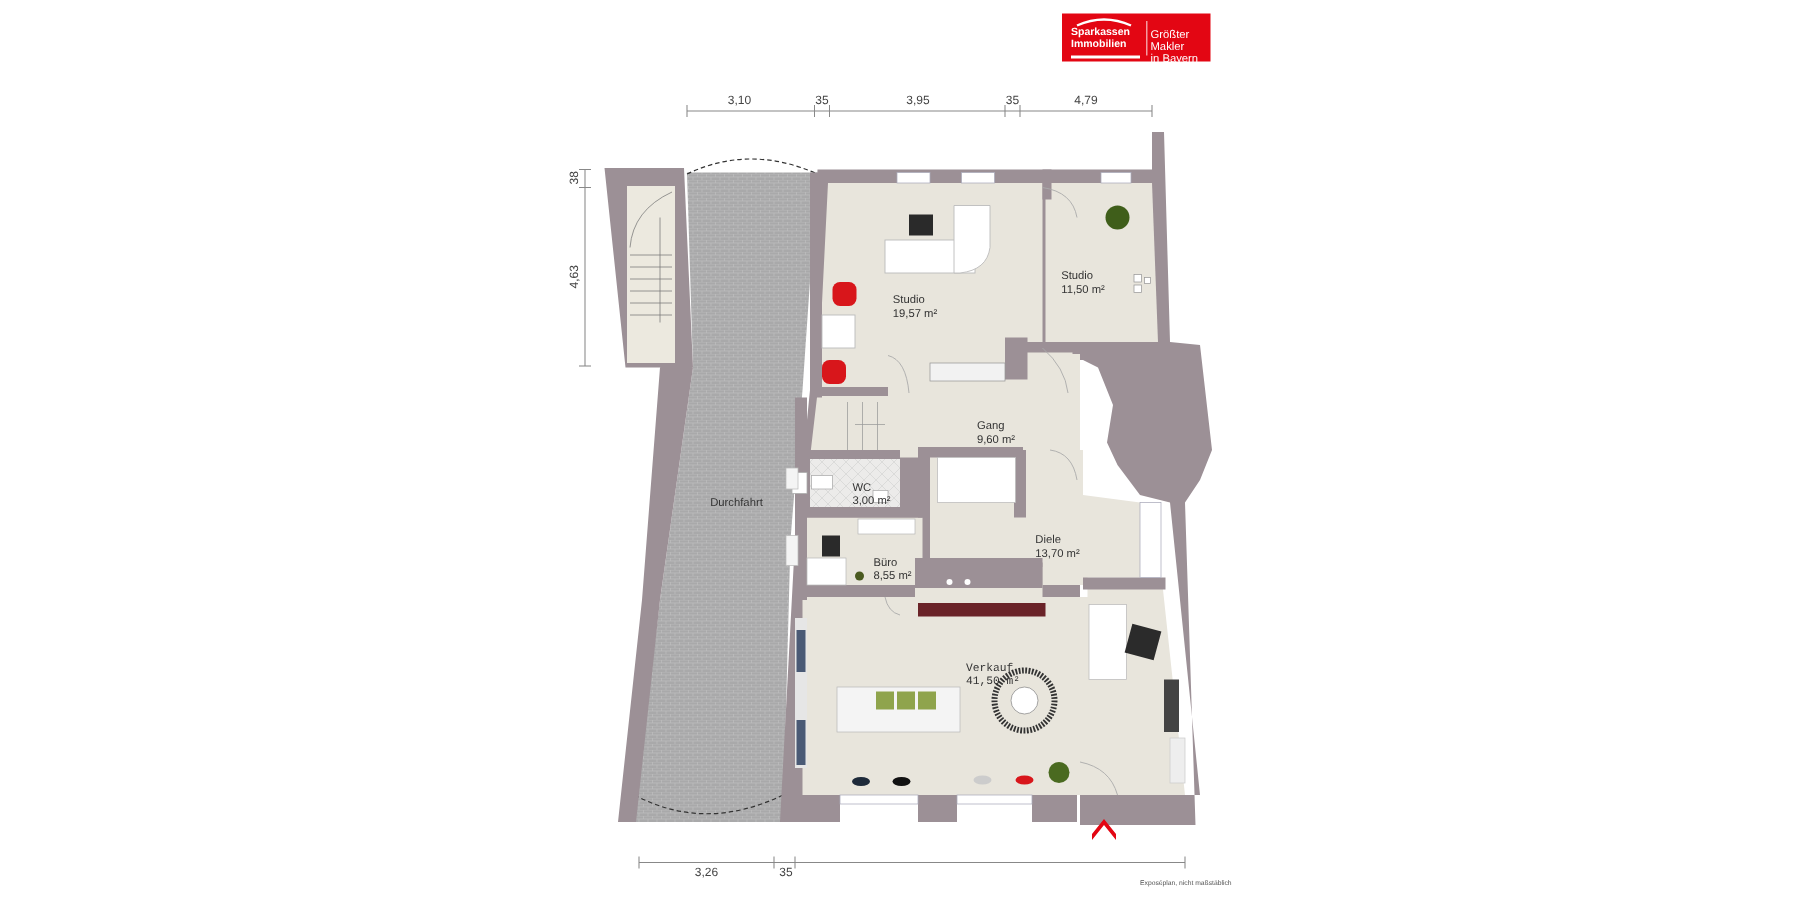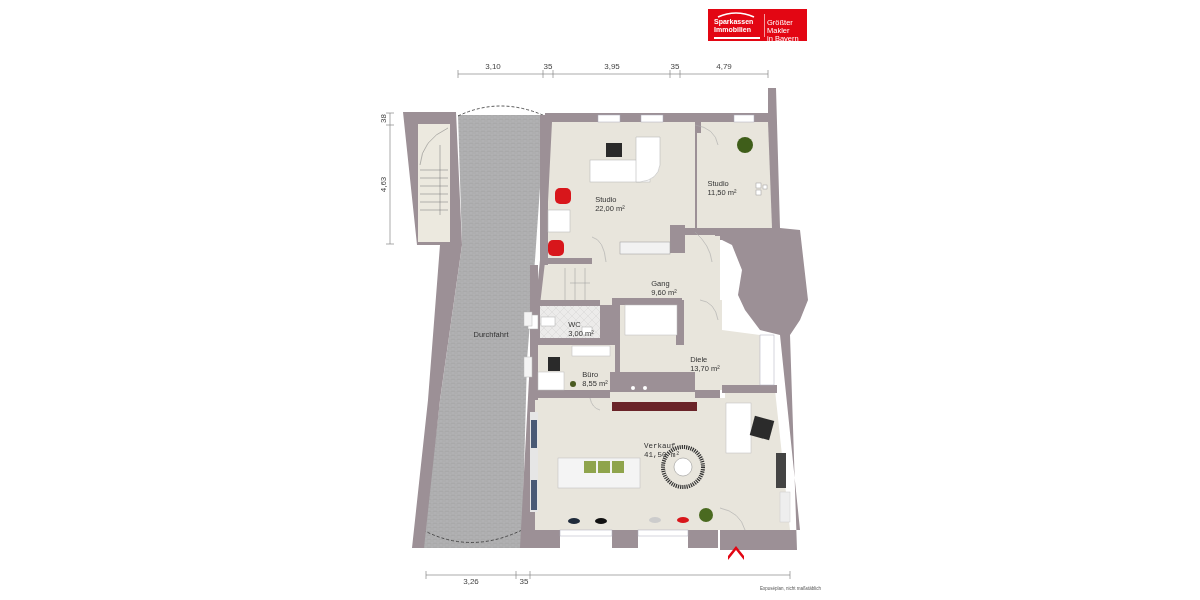--- a/index.html
+++ b/index.html
@@ -221,21 +221,21 @@
 
 <div class="dim-label" style="left:383px; top:114px; transform:translateX(-50%) rotate(-90deg);">38</div>
 <div class="dim-label" style="left:383px; top:180px; transform:translateX(-50%) rotate(-90deg);">4,63</div>
 
 <div class="dim-label" style="left:471px; top:577px;">3,26</div>
 <div class="dim-label" style="left:524px; top:577px;">35</div>
 <div class="dim-label" style="left:660px; top:595px;margin-top:23px;">9,41</div>
 
 <div class="room-name" style="left:610px; top:184px;">
   <div>Studio</div>
-  <div>22,00 m²</div>
+  <div>19,57 m²</div>
 </div>
 <div class="room-name" style="left:722px; top:168px;">
   <div>Studio</div>
   <div>11,50 m²</div>
 </div>
 <div class="room-name" style="left:664px; top:268px;">
   <div>Gang</div>
   <div>9,60 m²</div>
 </div>
 <div class="room-name" style="left:581px; top:309px;">

